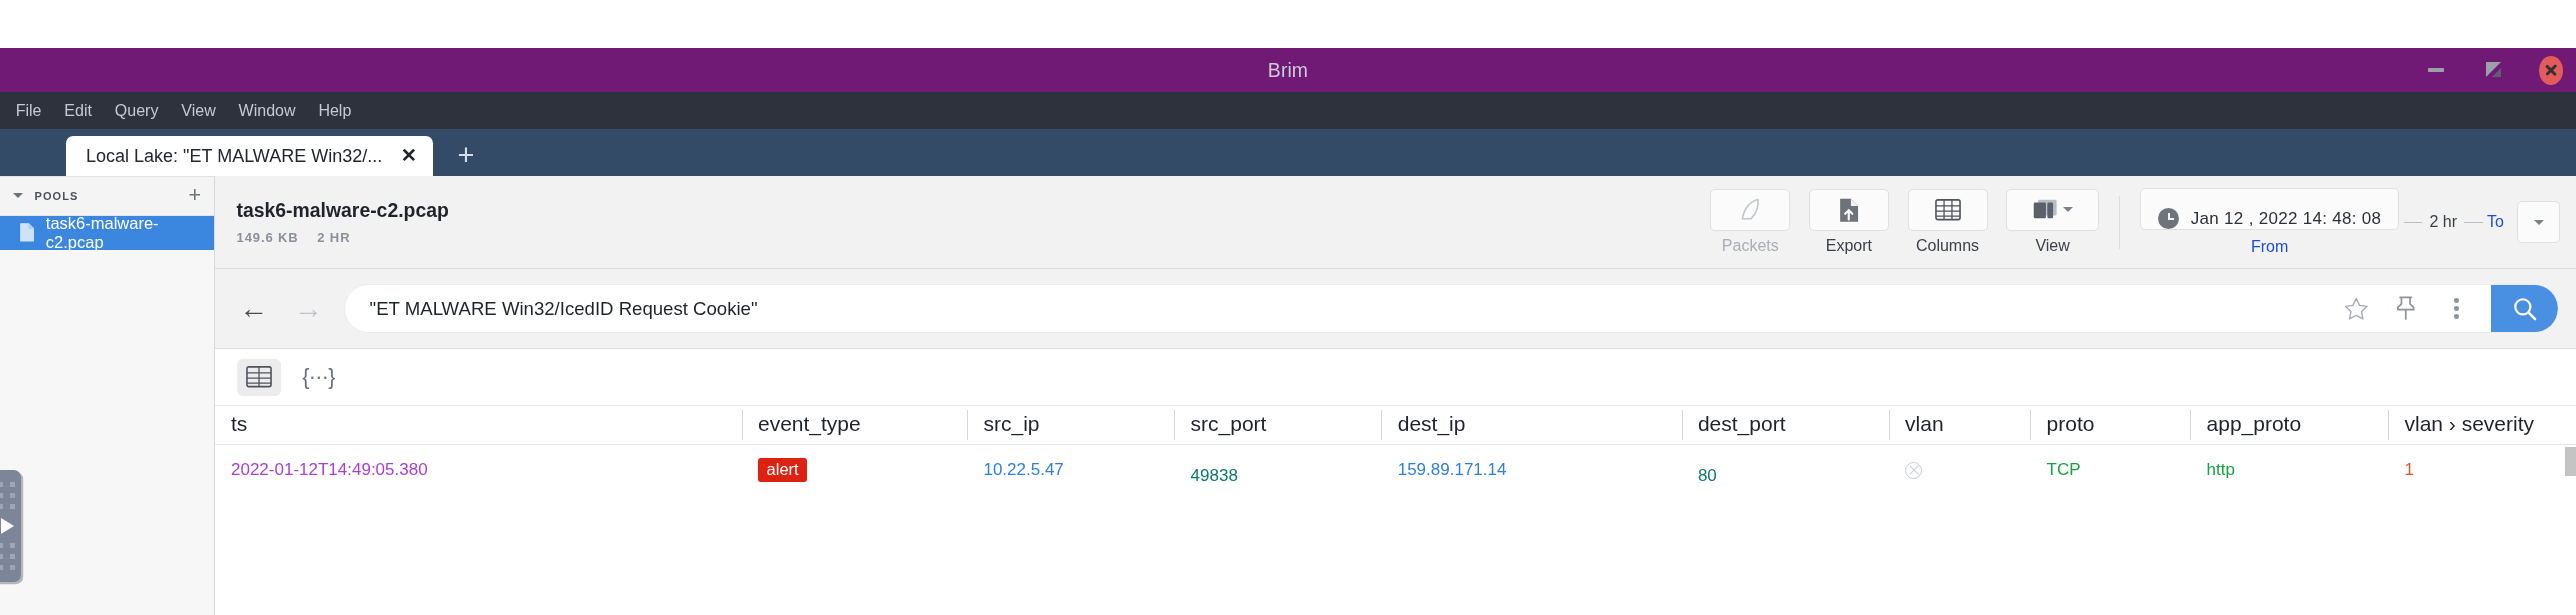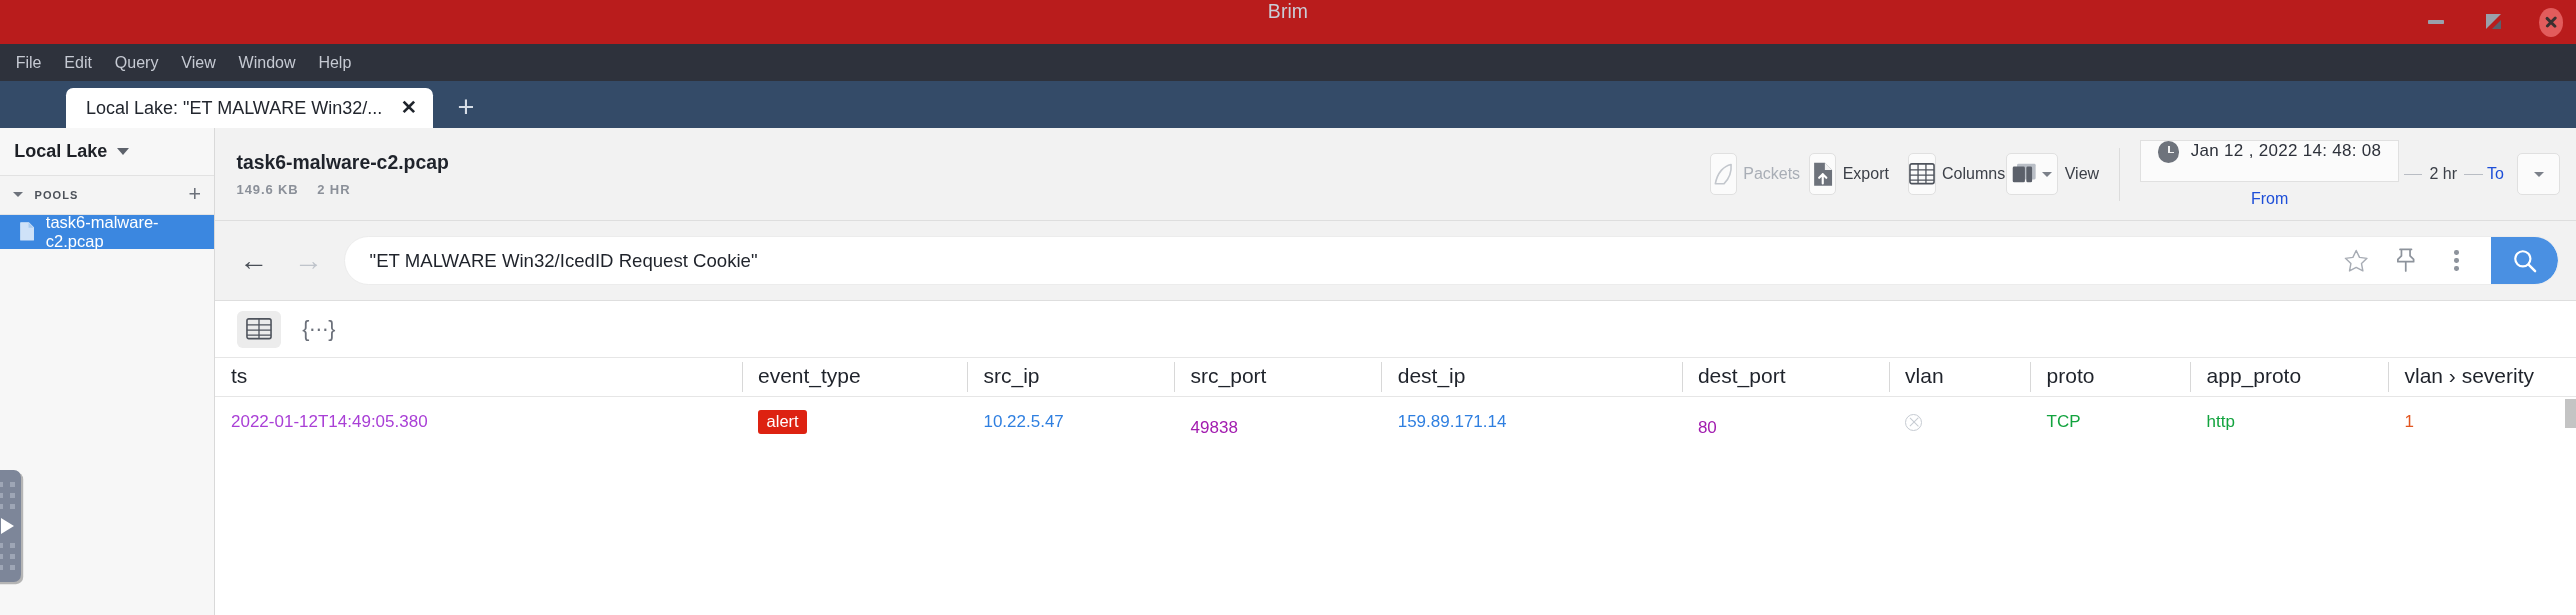--- a/index.html
+++ b/index.html
@@ -6,22 +6,22 @@
   html, body {
     width: 2576px; height: 615px;
     font-family: "Liberation Sans", sans-serif;
     background: #ffffff;
     overflow: hidden;
   }
   #app { position: relative; width: 2576px; height: 615px; display: flex; flex-direction: column; }
 
   
   .titlebar {
-    height: 44px; background: #b91c1c; position: relative;
-    display: flex; align-items: flex-start; justify-content: center; flex: 0 0 44px;
+    height: 44px; background: #701a75; position: relative;
+    display: flex; align-items: center; justify-content: center; flex: 0 0 44px; margin-top: 48px;
   }
   .title-text { color: #c9cdd6; font-size: 19.4px; letter-spacing: 0.1px; }
   .win-ctrls { position: absolute; right: 13px; top: 0; height: 44px; display: flex; align-items: center; gap: 33px; }
   .win-btn { width: 24.4px; height: 24.4px; display: flex; align-items: center; justify-content: center; }
   .wb-min { width: 16px; height: 3.6px; background: #9aa0ab; border-radius: 0.7px; }
   .wb-max { width: 15px; height: 15px; position: relative; }
   .wb-max::before, .wb-max::after {
     content: ""; position: absolute; width: 0; height: 0;
   }
   .wb-max::before { border-left: 15px solid #9aa0ab; border-bottom: 15px solid transparent; }
@@ -100,38 +100,38 @@
   .toolbar {
     height: 93px; background: #f2f2f2; border-bottom: 0.7px solid #dedede;
     display: flex; align-items: center; padding: 0 16px 0 21.5px; flex: 0 0 93px;
   }
   .file-meta { display: flex; flex-direction: column; justify-content: center; gap: 7.2px; min-width: 373px; }
   .file-title { font-size: 19.4px; font-weight: bold; color: #1f232b; }
   .file-sub { font-size: 13px; font-weight: bold; letter-spacing: 0.9px; color: #8b9099; display: flex; gap: 18.6px; }
   .tb-spacer { flex: 1; }
 
   .tb-group { display: flex; align-items: flex-start; gap: 18.6px; }
-  .tb-btn { display: flex; flex-direction: row; align-items: center; gap: 6.5px; width: 80px; }
+  .tb-btn { display: flex; flex-direction: column; align-items: center; gap: 6.5px; width: 80px; }
   .tb-icon-box {
     width: 80px; height: 42px; background: #fbfbfb; border: 0.7px solid #e0e0e0;
     border-radius: 5px; display: flex; align-items: center; justify-content: center; gap: 5.7px;
   }
   .tb-icon-box.wide { width: 93px; }
   .tb-btn.wide { width: 93px; }
   .tb-label { font-size: 16px; color: #3c4048; }
   .tb-label.disabled { color: #a9aeb6; }
   .chev-mini { width: 0; height: 0; border-left: 5px solid transparent; border-right: 5px solid transparent; border-top: 5.7px solid #7b8089; }
 
   .tb-div { width: 0.7px; height: 53px; background: #dcdcdc; margin: 0 20px; align-self: center; }
 
   .time-group { display: flex; align-items: center; gap: 0; }
   .time-col { display: flex; flex-direction: column; align-items: center; gap: 7.2px; }
   .time-box {
-    height: 42px; background: #fbfbfb; border: 0.7px solid #e0e0e0; border-radius: 0;
-    display: flex; align-items: flex-start; gap: 11.5px; padding: 0 17px;
+    height: 42px; background: #fbfbfb; border: 0.7px solid #e0e0e0; border-radius: 5px;
+    display: flex; align-items: flex-end; gap: 11.5px; padding: 0 17px;
   }
   .time-text { font-size: 17px; color: #2d313a; white-space: nowrap; letter-spacing: 0.3px; }
   .time-cap { font-size: 16px; color: #1d4ed8; }
   .clock-ic { width: 21.5px; height: 21.5px; border-radius: 50%; background: #6e737c; position: relative; }
   .clock-ic::before { content:""; position:absolute; left:48%; top:22%; width:1.9px; height:6.5px; background:#f2f2f2; }
   .clock-ic::after { content:""; position:absolute; left:48%; top:47%; width:5.7px; height:1.9px; background:#f2f2f2; }
   .dur-wrap { display: flex; flex-direction: column; align-items: center; justify-content: center; height: 42px; margin: 0 4.3px; }
   .dur-line { display: flex; align-items: center; gap: 7.2px; }
   .dur-dash { width: 18.6px; height: 0.7px; background: #b9bdc4; }
   .dur-text { font-size: 16px; color: #3c4048; }
@@ -186,21 +186,21 @@
     content: ""; position: absolute; left: -0.4px; top: 4.3px; bottom: 4.3px; width: 0.7px; background: #d8d8d8;
   }
   table.grid thead th .hcell { padding-left: 16px; white-space: nowrap; overflow: hidden; }
   table.grid tbody td {
     font-size: 17px; padding: 8.6px 0; height: 40px; vertical-align: middle;
     white-space: nowrap; overflow: hidden;
   }
   table.grid tbody td .cell { padding-left: 16px; }
   .c-ts { color: #a93fd6; }
   .c-ip { color: #2f7fe0; }
-  .c-num { color: #a21caf; margin-top: 12px; }
+  .c-num { color: #0f766e; margin-top: 12px; }
   .c-green { color: #12a33e; }
   .c-sev { color: #e2551f; }
   .badge-alert {
     display: inline-block; background: #dd2211; color: #ffffff; font-size: 16.5px;
     padding: 2.9px 8.6px 3.6px; border-radius: 2.9px; line-height: 1.1;
   }
   .null-ic {
     display: inline-block; width: 17px; height: 17px; border: 1.1px solid #c6cbd2;
     border-radius: 50%; position: relative; vertical-align: middle;
   }
@@ -247,24 +247,20 @@
     <div class="tab">
       <span class="tab-label">Local Lake: "ET MALWARE Win32/...</span>
       <span class="tab-close">✕</span>
     </div>
     <div class="tab-add">+</div>
   </div>
 
   <div class="body">
 
     <div class="sidebar">
-      <div class="lake-row">
-        <span class="lake-name">Local Lake</span>
-        <span class="chev-d"></span>
-      </div>
       <div class="sb-sep"></div>
 
       <div class="pools-row">
         <span class="chev-sm"></span>
         <span class="pools-label">POOLS</span>
         <span class="pools-plus">+</span>
       </div>
 
       <div class="pool-item">
         <span class="file-icon">

